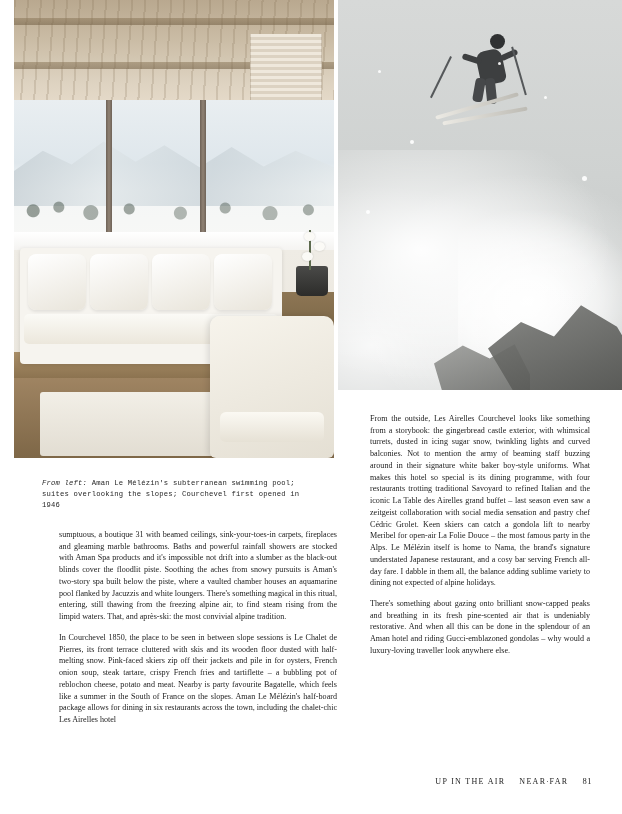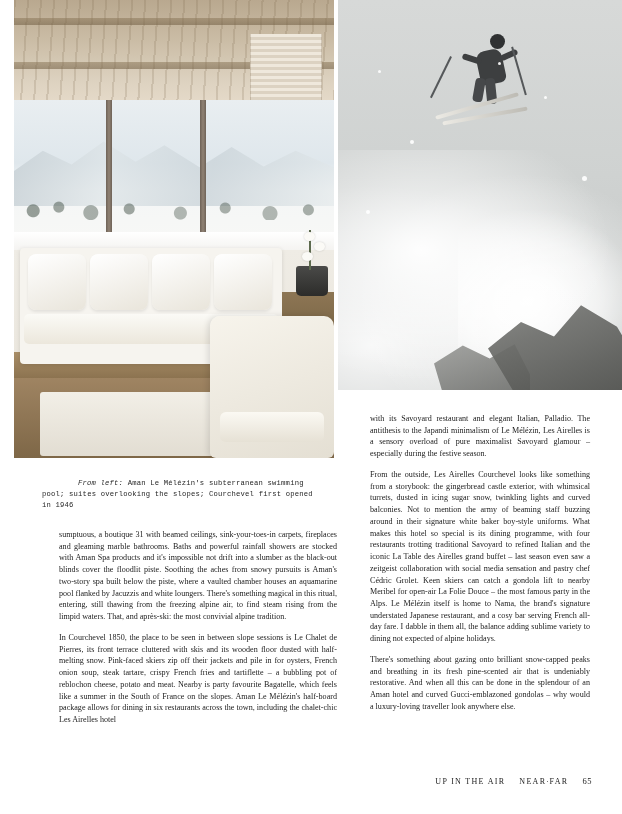--- a/index.html
+++ b/index.html
@@ -270,21 +270,20 @@
     left: 42px;
     top: 478px;
     width: 278px;
     font-family: "Liberation Mono", monospace;
     font-size: 7.2px;
     line-height: 1.52;
     letter-spacing: .2px;
     color: #262626;
   }
   .caption em {
-    margin-left: 36px;
   }
 
   
   .col {
     position: absolute;
     font-family: "Liberation Serif", serif;
     font-size: 8.1px;
     line-height: 1.45;
     text-align: justify;
     color: #1b1b1b;
@@ -385,22 +384,21 @@
 <div class="caption">
   <em>From left:</em><span> Aman Le Mélézin's subterranean swimming pool; suites overlooking the slopes; Courchevel first opened in 1946</span>
 </div>
 
 <div class="col col-left">
   <p>sumptuous, a boutique 31 with beamed ceilings, sink-your-toes-in carpets, fireplaces and gleaming marble bathrooms. Baths and powerful rainfall showers are stocked with Aman Spa products and it's impossible not drift into a slumber as the black-out blinds cover the floodlit piste. Soothing the aches from snowy pursuits is Aman's two-story spa built below the piste, where a vaulted chamber houses an aquamarine pool flanked by Jacuzzis and white loungers. There's something magical in this ritual, entering, still thawing from the freezing alpine air, to find steam rising from the limpid waters. That, and après-ski: the most convivial alpine tradition.</p>
   <p>In Courchevel 1850, the place to be seen in between slope sessions is Le Chalet de Pierres, its front terrace cluttered with skis and its wooden floor dusted with half-melting snow. Pink-faced skiers zip off their jackets and pile in for oysters, French onion soup, steak tartare, crispy French fries and tartiflette – a bubbling pot of reblochon cheese, potato and meat. Nearby is party favourite Bagatelle, which feels like a summer in the South of France on the slopes. Aman Le Mélézin's half-board package allows for dining in six restaurants across the town, including the chalet-chic Les Airelles hotel</p>
 </div>
 
 <div class="col col-right">
-  <p>with its Savoyard restaurant and elegant Italian, Palladio. The antithesis to the Japandi minimalism of Le Mélézin, Les Airelles is a sensory overload of pure maximalist Savoyard glamour – especially during the festive season.</p>
   <p>From the outside, Les Airelles Courchevel looks like something from a storybook: the gingerbread castle exterior, with whimsical turrets, dusted in icing sugar snow, twinkling lights and curved balconies. Not to mention the army of beaming staff buzzing around in their signature white baker boy-style uniforms. What makes this hotel so special is its dining programme, with four restaurants trotting traditional Savoyard to refined Italian and the iconic La Table des Airelles grand buffet – last season even saw a zeitgeist collaboration with social media sensation and pastry chef Cédric Grolet. Keen skiers can catch a gondola lift to nearby Meribel for open-air La Folie Douce – the most famous party in the Alps. Le Mélézin itself is home to Nama, the brand's signature understated Japanese restaurant, and a cosy bar serving French all-day fare. I dabble in them all, the balance adding sublime variety to dining not expected of alpine holidays.</p>
-  <p>There's something about gazing onto brilliant snow-capped peaks and breathing in its fresh pine-scented air that is undeniably restorative. And when all this can be done in the splendour of an Aman hotel and curved Gucci-emblazoned gondolas – why would a luxury-loving traveller look anywhere else.</p>
+  <p>There's something about gazing onto brilliant snow-capped peaks and breathing in its fresh pine-scented air that is undeniably restorative. And when all this can be done in the splendour of an Aman hotel and riding Gucci-emblazoned gondolas – why would a luxury-loving traveller look anywhere else.</p>
 </div>
 
 <div class="footer">
   <span class="section">UP IN THE AIR</span>
   <span class="brand">NEAR∙FAR</span>
-  <span class="pageno">65</span>
+  <span class="pageno">81</span>
 </div>
 
 </body></html>

